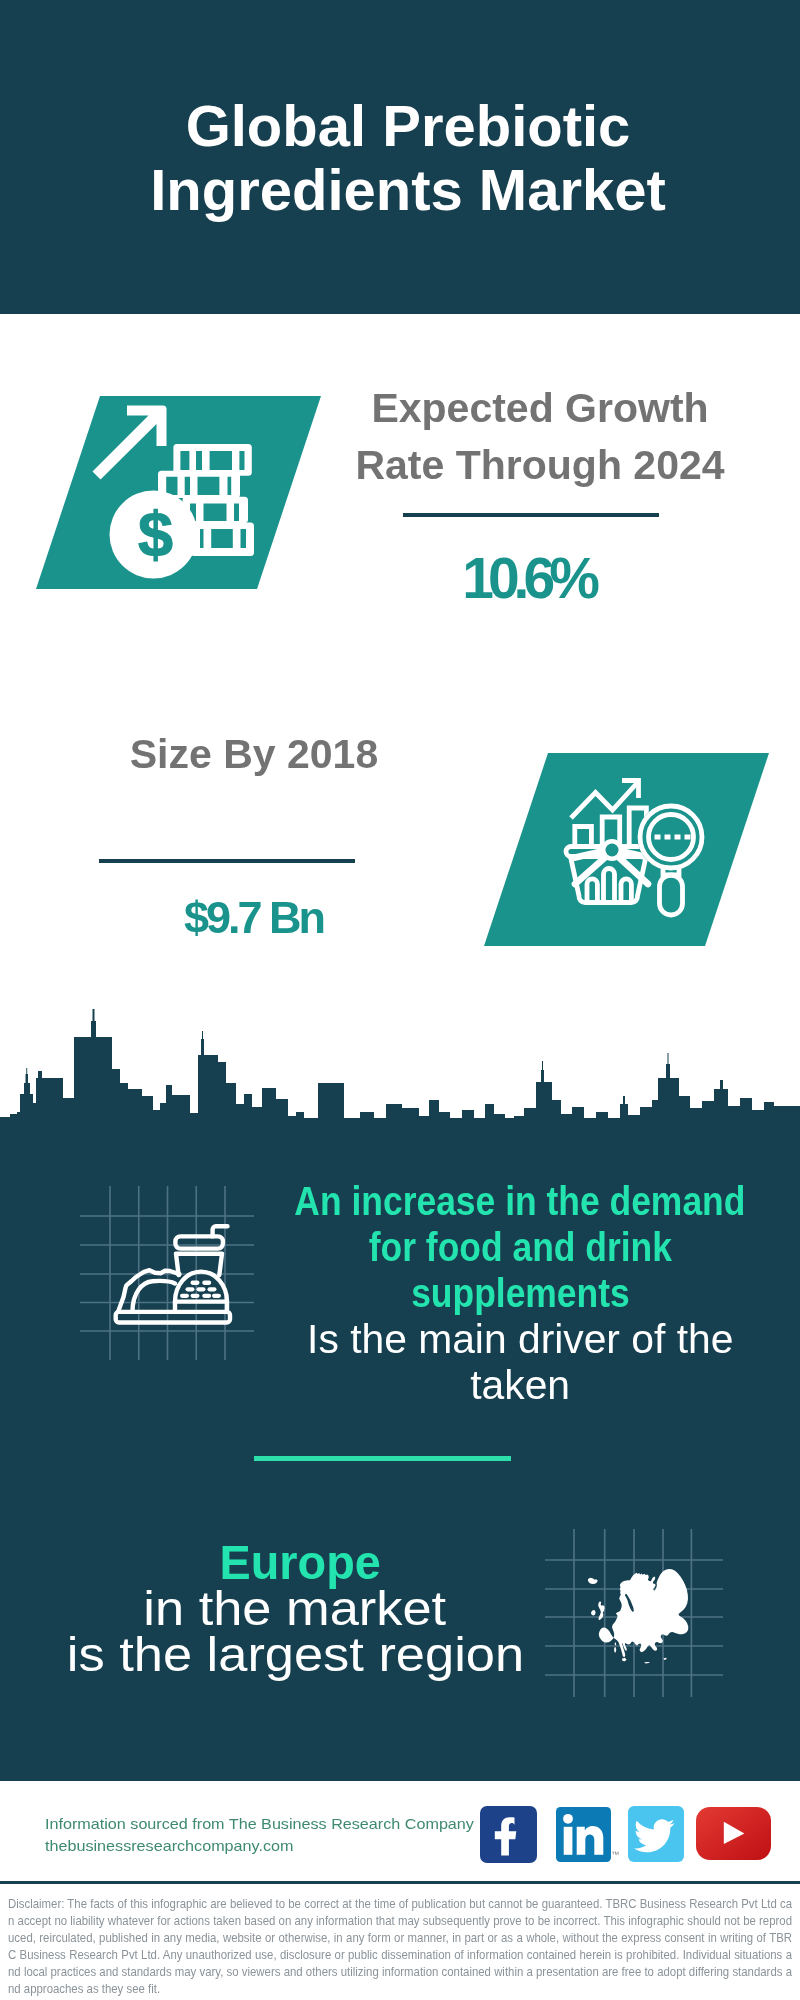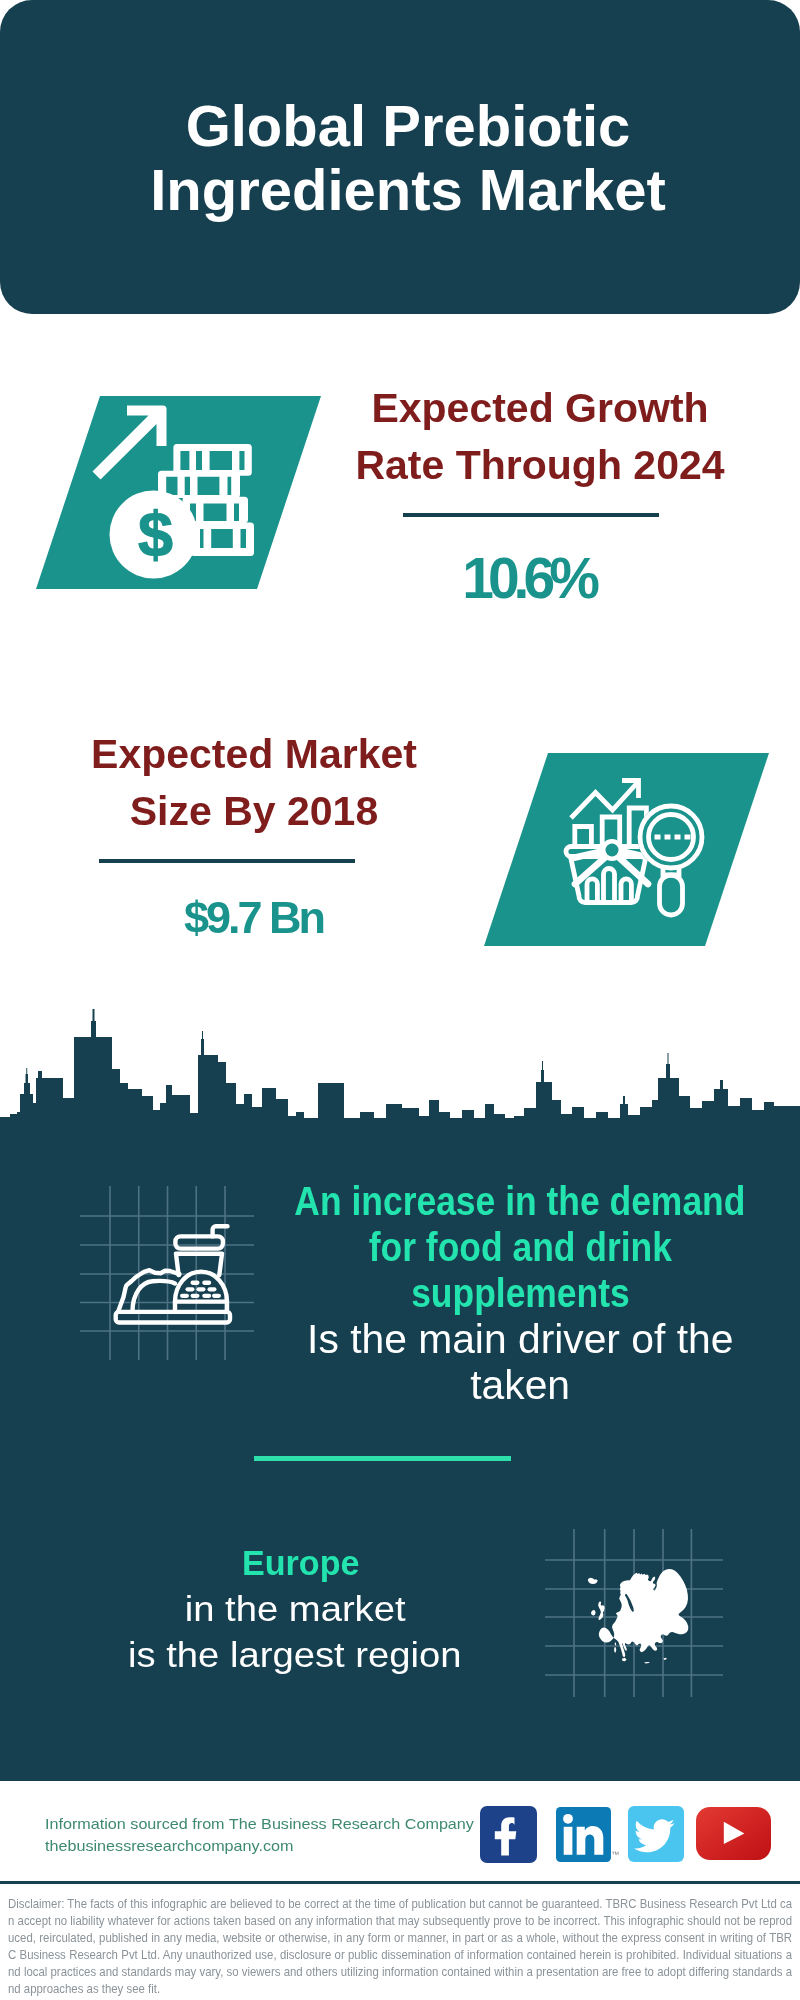--- a/index.html
+++ b/index.html
@@ -1,29 +1,29 @@
 <!DOCTYPE html>
 <html><head>
 <meta charset="utf-8">
 <style>
   * { box-sizing: border-box; margin:0; padding:0; }
   html,body { width:800px; height:2000px; }
   body { font-family:"Liberation Sans", sans-serif; background:#ffffff; position:relative; overflow:hidden; }
   .page { position:absolute; inset:0; width:800px; height:2000px; }
 
   
-  .header { position:absolute; left:0; top:0; width:800px; height:314px; background:#16404f;border-radius:32px; }
+  .header { position:absolute; left:0; top:0; width:800px; height:314px; background:#16404f; }
   .header-title { position:absolute; left:8px; top:94px; width:800px; text-align:center;
       color:#ffffff; font-size:58px; font-weight:bold; line-height:64px; letter-spacing:0px; }
 
   
   .para { position:absolute; background:#1a938c; }
   .p1 { left:36px; top:396px; width:285px; height:193px;
         clip-path: polygon(64px 0, 285px 0, 221px 193px, 0 193px); }
-  .stat-title { color:#7f1d1d; font-weight:bold; font-size:41px; line-height:57px; text-align:center; }
+  .stat-title { color:#737373; font-weight:bold; font-size:41px; line-height:57px; text-align:center; }
   .stat-rule { background:#16404f; height:4px; }
   .stat-value { color:#1a938c; font-weight:bold; font-size:66px; line-height:72px; text-align:center; }
   .stat-text { position:absolute; }
   .t1 { left:340px; top:380px; width:400px; }
   .r1 { position:absolute; left:403px; top:513px; width:256px; }
   .v1 { position:absolute; left:325px; top:535px; width:400px; font-size:57px; line-height:87px; letter-spacing:-6px; padding-left:6px; }
 
   .p2 { left:484px; top:753px; width:285px; height:193px;
         clip-path: polygon(64px 0, 285px 0, 221px 193px, 0 193px); }
   .t2 { left:54px; top:726px; width:400px; }
@@ -44,21 +44,21 @@
   .driver-text { position:absolute; left:220px; top:1178px; width:600px; text-align:center;
      font-size:41px; line-height:46px; color:#ffffff; }
   .driver-text > div { display:block; height:46px; }
   .driver-text > div > span { display:inline-block; white-space:nowrap; transform:scaleX(0.995); transform-origin:center; }
   .driver-text .hl > span { transform:scaleX(0.8645); }
   .driver-text .hl { color:#23e4ae; font-weight:bold; }
   .teal-rule { position:absolute; left:254px; top:1456px; width:257px; height:5.2px; background:#2ddfa8; }
 
   .g2 { left:545px; top:1529px; width:180px; height:168px; }
   .region-text { position:absolute; left:55px; top:1540px; width:480px; text-align:center;
-     font-size:35px; line-height:46px; color:#ffffff; }
+     font-size:48px; line-height:46px; color:#ffffff; }
   .region-text > div { display:block; height:46px; }
   .region-text > div > span { display:inline-block; white-space:nowrap; transform:scaleX(1.0915); transform-origin:center; }
   .region-text .hl > span { transform:scaleX(0.975) translateX(5.6px); }
   .region-text .hl { color:#23e4ae; font-weight:bold; }
   .europe-map { position:absolute; left:545px; top:1525px; width:180px; height:175px; overflow:visible; }
 
   .footer { position:static; }
   .footer-bg { position:absolute; left:0; top:1781px; width:800px; height:219px; background:#ffffff; }
   .src-text { position:absolute; left:35px; top:1814px; width:520px; font-size:14.6px;
      line-height:21.5px; color:#3e8a6f;margin-left:10px; }
@@ -143,21 +143,20 @@
       <circle cx="612" cy="850" r="6.5" fill="#1a938c"></circle>
       <g fill="#ffffff">
         <rect x="654.5" y="834.5" width="6" height="5"></rect>
         <rect x="664.5" y="834.5" width="6" height="5"></rect>
         <rect x="674.5" y="834.5" width="6" height="5"></rect>
         <rect x="684.5" y="834.5" width="6" height="5"></rect>
       </g>
     </svg>
     <div class="stat-text t2">
       <div class="stat-title">
-        <div>Expected Market</div>
         <div>Size By 2018</div>
       </div>
     </div>
     <div class="stat-rule r2"></div>
     <div class="stat-value v2">$9.7 Bn</div>
   </div>
 
   <div class="dark"></div>
   <svg class="skyline" viewBox="0 1005 800 140">
     <path fill="#16404f" fill-rule="nonzero" d="M0 1150L0 1117L10 1117L10 1150ZM10 1150L10 1114L17 1114L17 1150ZM17 1150L17 1112L22 1112L22 1150ZM20 1150L20 1094L33 1094L33 1150ZM24 1150L24 1083L30 1083L30 1150ZM25.5 1150L25.5 1074L28 1074L28 1150ZM26.3 1150L26.3 1068L27.2 1068L27.2 1150ZM33 1150L33 1103L36 1103L36 1150ZM36 1150L36 1078L63 1078L63 1150ZM38 1150L38 1071L42 1071L42 1150ZM63 1150L63 1098L74 1098L74 1150ZM74 1150L74 1037L112 1037L112 1150ZM91 1150L91 1021L96 1021L96 1150ZM92.5 1150L92.5 1009L94.5 1009L94.5 1150ZM112 1150L112 1069L120 1069L120 1150ZM120 1150L120 1083L128 1083L128 1150ZM128 1150L128 1089L142 1089L142 1150ZM142 1150L142 1096L153 1096L153 1150ZM153 1150L153 1110L160 1110L160 1150ZM160 1150L160 1103L170 1103L170 1150ZM166 1150L166 1085L172 1085L172 1150ZM172 1150L172 1095L190 1095L190 1150ZM190 1150L190 1113L198 1113L198 1150ZM198 1150L198 1055L218 1055L218 1150ZM201 1150L201 1039L204 1039L204 1150ZM202 1150L202 1031L203 1031L203 1150ZM218 1150L218 1062L226 1062L226 1150ZM226 1150L226 1083L236 1083L236 1150ZM236 1150L236 1104L244 1104L244 1150ZM244 1150L244 1094L252 1094L252 1150ZM252 1150L252 1107L262 1107L262 1150ZM262 1150L262 1088L276 1088L276 1150ZM276 1150L276 1099L288 1099L288 1150ZM288 1150L288 1116L296 1116L296 1150ZM296 1150L296 1112L304 1112L304 1150ZM304 1150L304 1120L320 1120L320 1150ZM318 1150L318 1083L344 1083L344 1150ZM344 1150L344 1118L352 1118L352 1150ZM352 1150L352 1122L360 1122L360 1150ZM360 1150L360 1112L374 1112L374 1150ZM374 1150L374 1120L386 1120L386 1150ZM386 1150L386 1104L402 1104L402 1150ZM402 1150L402 1108L419 1108L419 1150ZM419 1150L419 1116L429 1116L429 1150ZM429 1150L429 1100L439 1100L439 1150ZM439 1150L439 1112L450 1112L450 1150ZM450 1150L450 1118L462 1118L462 1150ZM462 1150L462 1110L474 1110L474 1150ZM474 1150L474 1120L485 1120L485 1150ZM485 1150L485 1104L494 1104L494 1150ZM494 1150L494 1114L505 1114L505 1150ZM505 1150L505 1122L514 1122L514 1150ZM514 1150L514 1116L524 1116L524 1150ZM524 1150L524 1108L536 1108L536 1150ZM536 1150L536 1082L552 1082L552 1150ZM541 1150L541 1070L544 1070L544 1150ZM542 1150L542 1061L543 1061L543 1150ZM552 1150L552 1100L561 1100L561 1150ZM561 1150L561 1114L572 1114L572 1150ZM572 1150L572 1107L584 1107L584 1150ZM584 1150L584 1118L596 1118L596 1150ZM596 1150L596 1112L608 1112L608 1150ZM608 1150L608 1120L620 1120L620 1150ZM620 1150L620 1104L628 1104L628 1150ZM623 1150L623 1096L625 1096L625 1150ZM628 1150L628 1115L640 1115L640 1150ZM640 1150L640 1107L652 1107L652 1150ZM652 1150L652 1100L658 1100L658 1150ZM658 1150L658 1078L679 1078L679 1150ZM666 1150L666 1064L670 1064L670 1150ZM667.5 1150L667.5 1053L668.5 1053L668.5 1150ZM679 1150L679 1096L690 1096L690 1150ZM690 1150L690 1108L702 1108L702 1150ZM702 1150L702 1101L714 1101L714 1150ZM714 1150L714 1089L728 1089L728 1150ZM720 1150L720 1080L723 1080L723 1150ZM728 1150L728 1106L740 1106L740 1150ZM740 1150L740 1098L752 1098L752 1150ZM752 1150L752 1110L764 1110L764 1150ZM764 1150L764 1102L774 1102L774 1150ZM774 1150L774 1106L800 1106L800 1150Z"></path>

